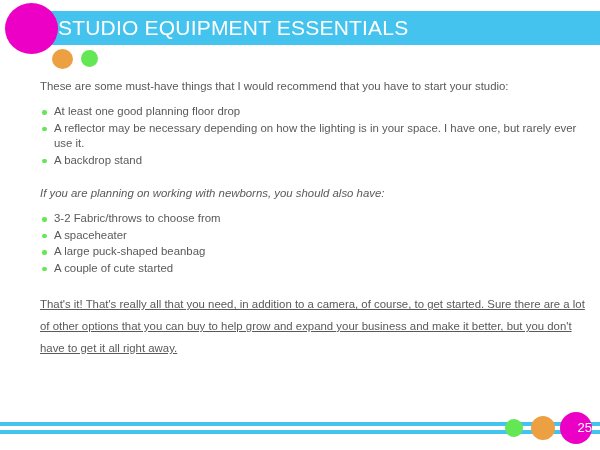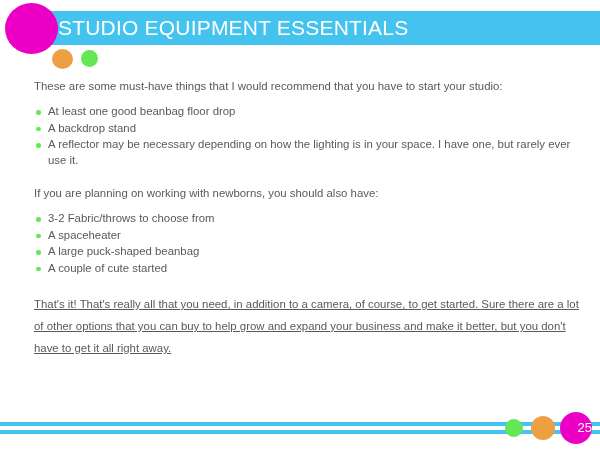--- a/index.html
+++ b/index.html
@@ -69,32 +69,33 @@
     top: 50px;
     width: 17px;
     height: 17px;
     border-radius: 50%;
     background: #63e755;
   }
 
   
   .body-area {
     position: absolute;
-    left: 34px;
+    left: 40px;
     top: 78px;
     width: 552px;
   }
   .intro-line {
     color: #59595b;
     font-size: 11.4px;
     line-height: 17px;
     margin: 0 0 9px 0;
   }
   .intro-line.second {
     margin: 0 0 9px 0;
+    font-style: italic;
   }
   ul.bullets {
     list-style: none;
     margin: 0;
     padding: 0;
   }
   ul.bullets li {
     position: relative;
     color: #59595b;
     font-size: 11.4px;
@@ -190,23 +191,23 @@
   <div class="dot-magenta-top"></div>
   <div class="header-title">STUDIO EQUIPMENT ESSENTIALS</div>
   <div class="dot-orange-top"></div>
   <div class="dot-green-top"></div>
 
   <div class="body-area">
 
     <p class="intro-line">These are some must-have things that I would recommend that you have to start your studio:</p>
 
     <ul class="bullets">
-      <li>At least one good beanbag floor drop</li>
+      <li>At least one good planning floor drop</li>
+      <li>A reflector may be necessary depending on how the lighting is in your space. I have one, but rarely ever use it.</li>
       <li>A backdrop stand</li>
-      <li>A reflector may be necessary depending on how the lighting is in your space. I have one, but rarely ever use it.</li>
     </ul>
 
     <div class="gap-block"></div>
 
     <p class="intro-line second">If you are planning on working with newborns, you should also have:</p>
 
     <ul class="bullets">
       <li>3-2 Fabric/throws to choose from</li>
       <li>A spaceheater</li>
       <li>A large puck-shaped beanbag</li>

